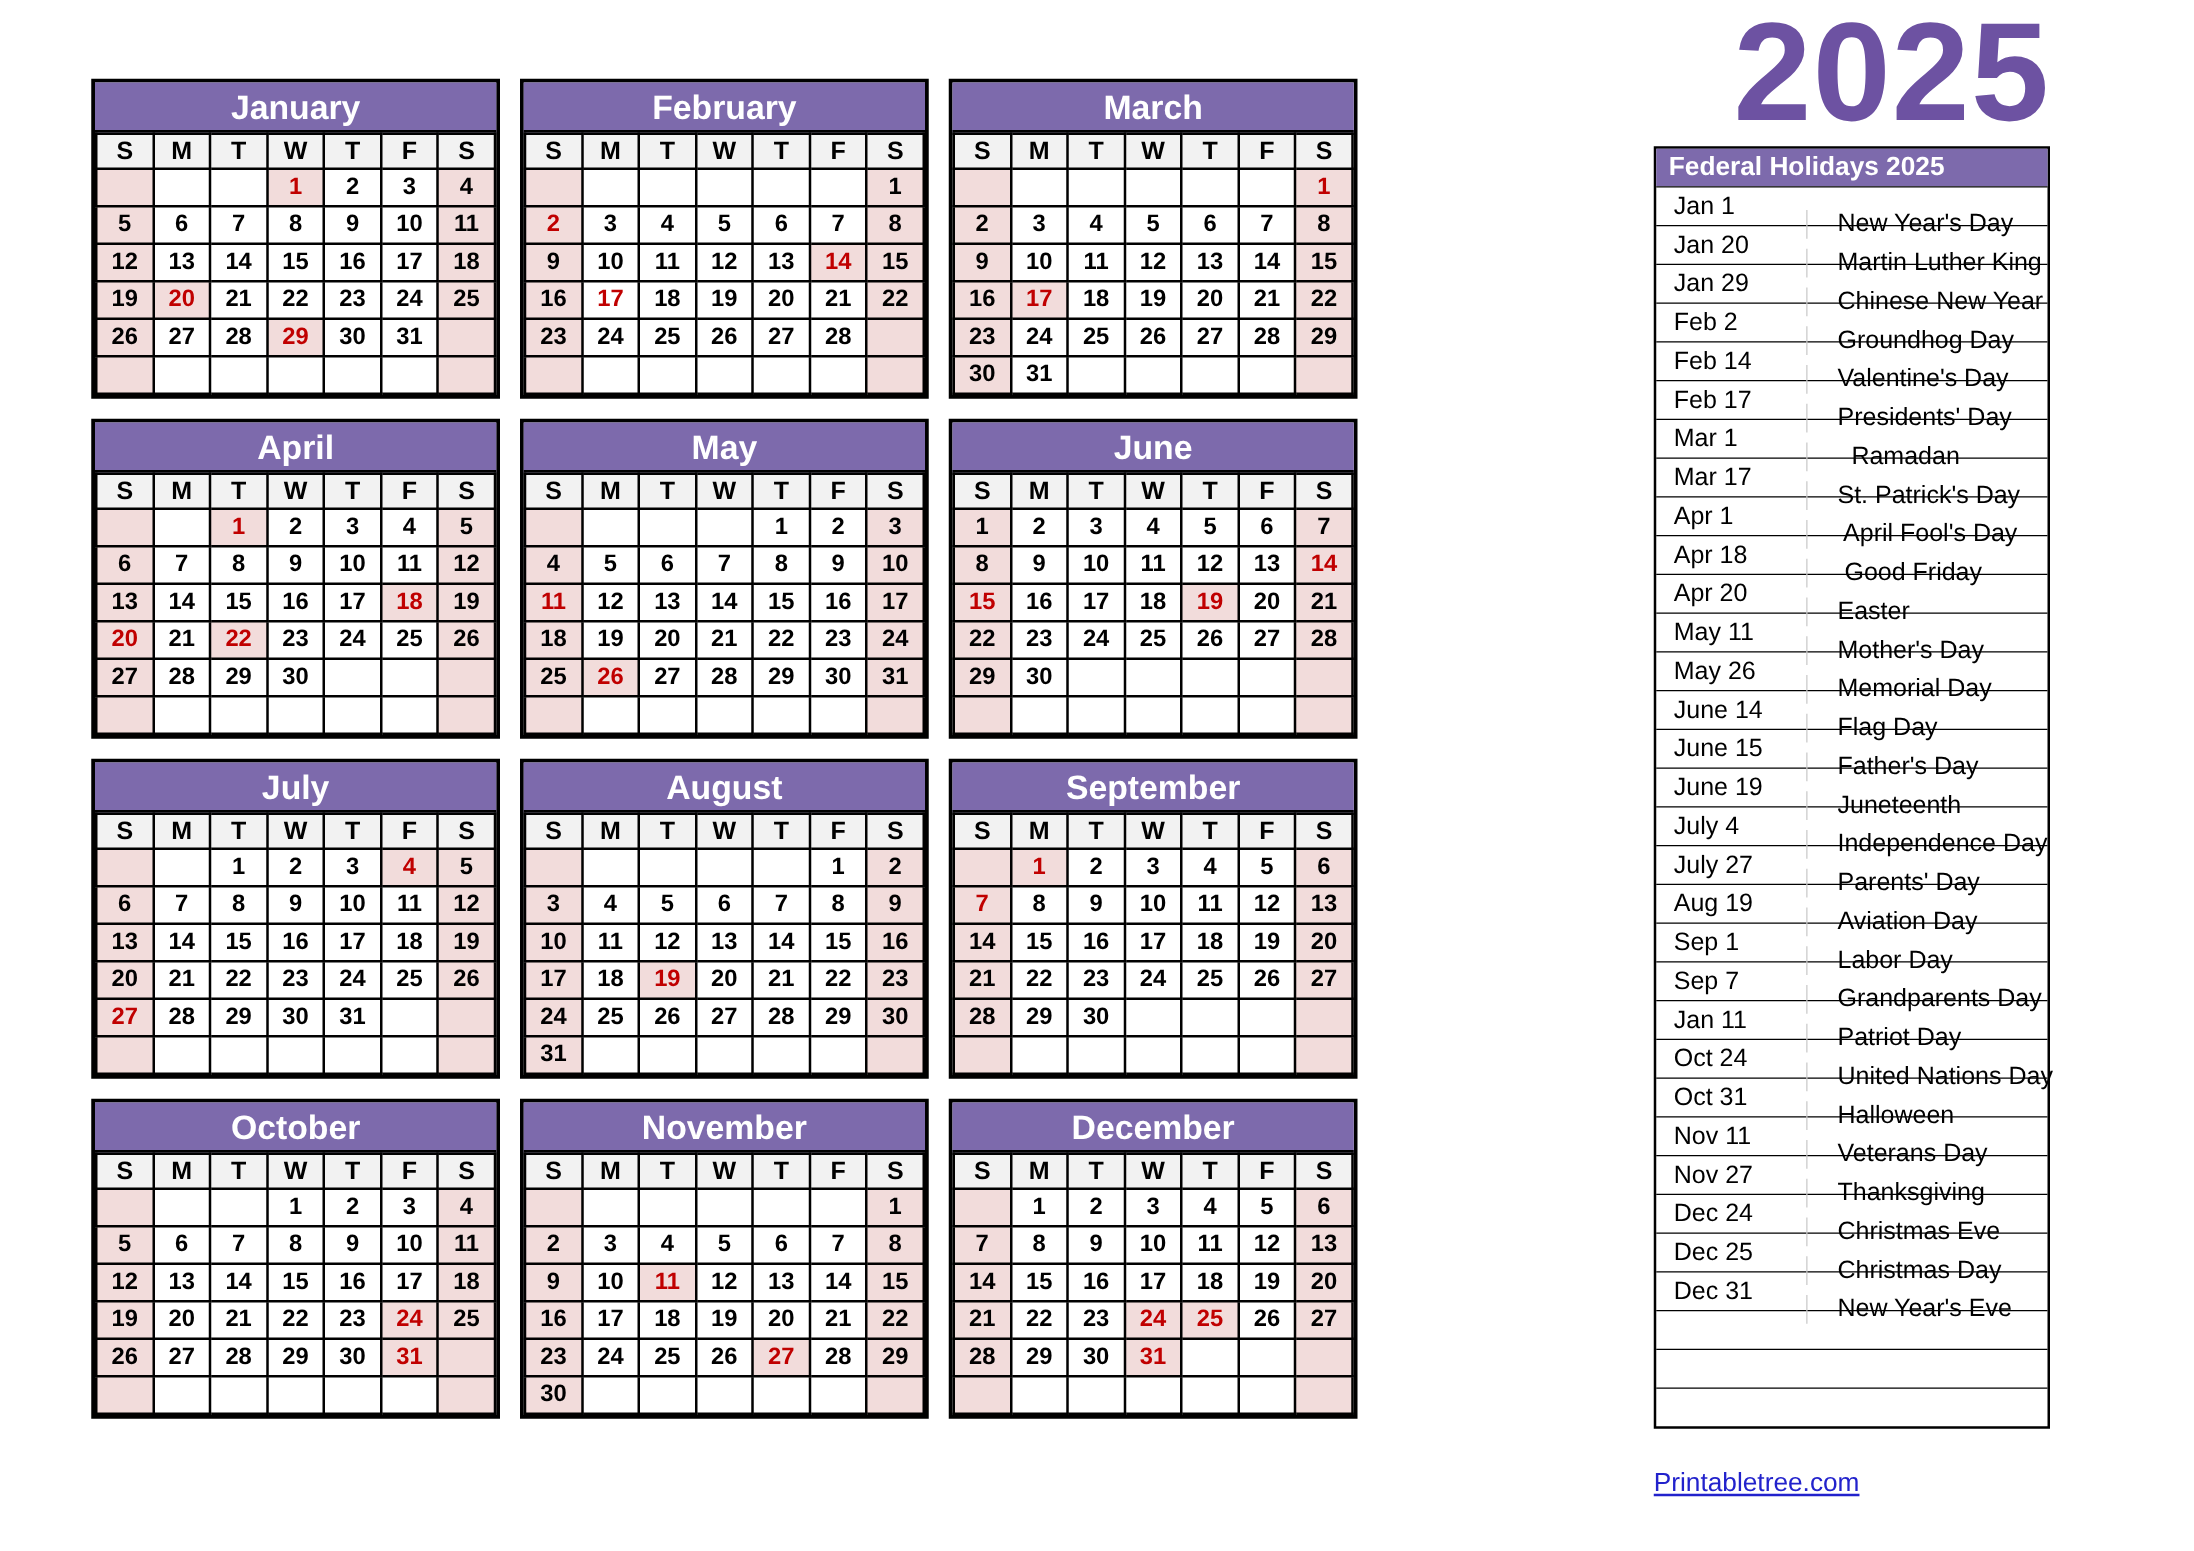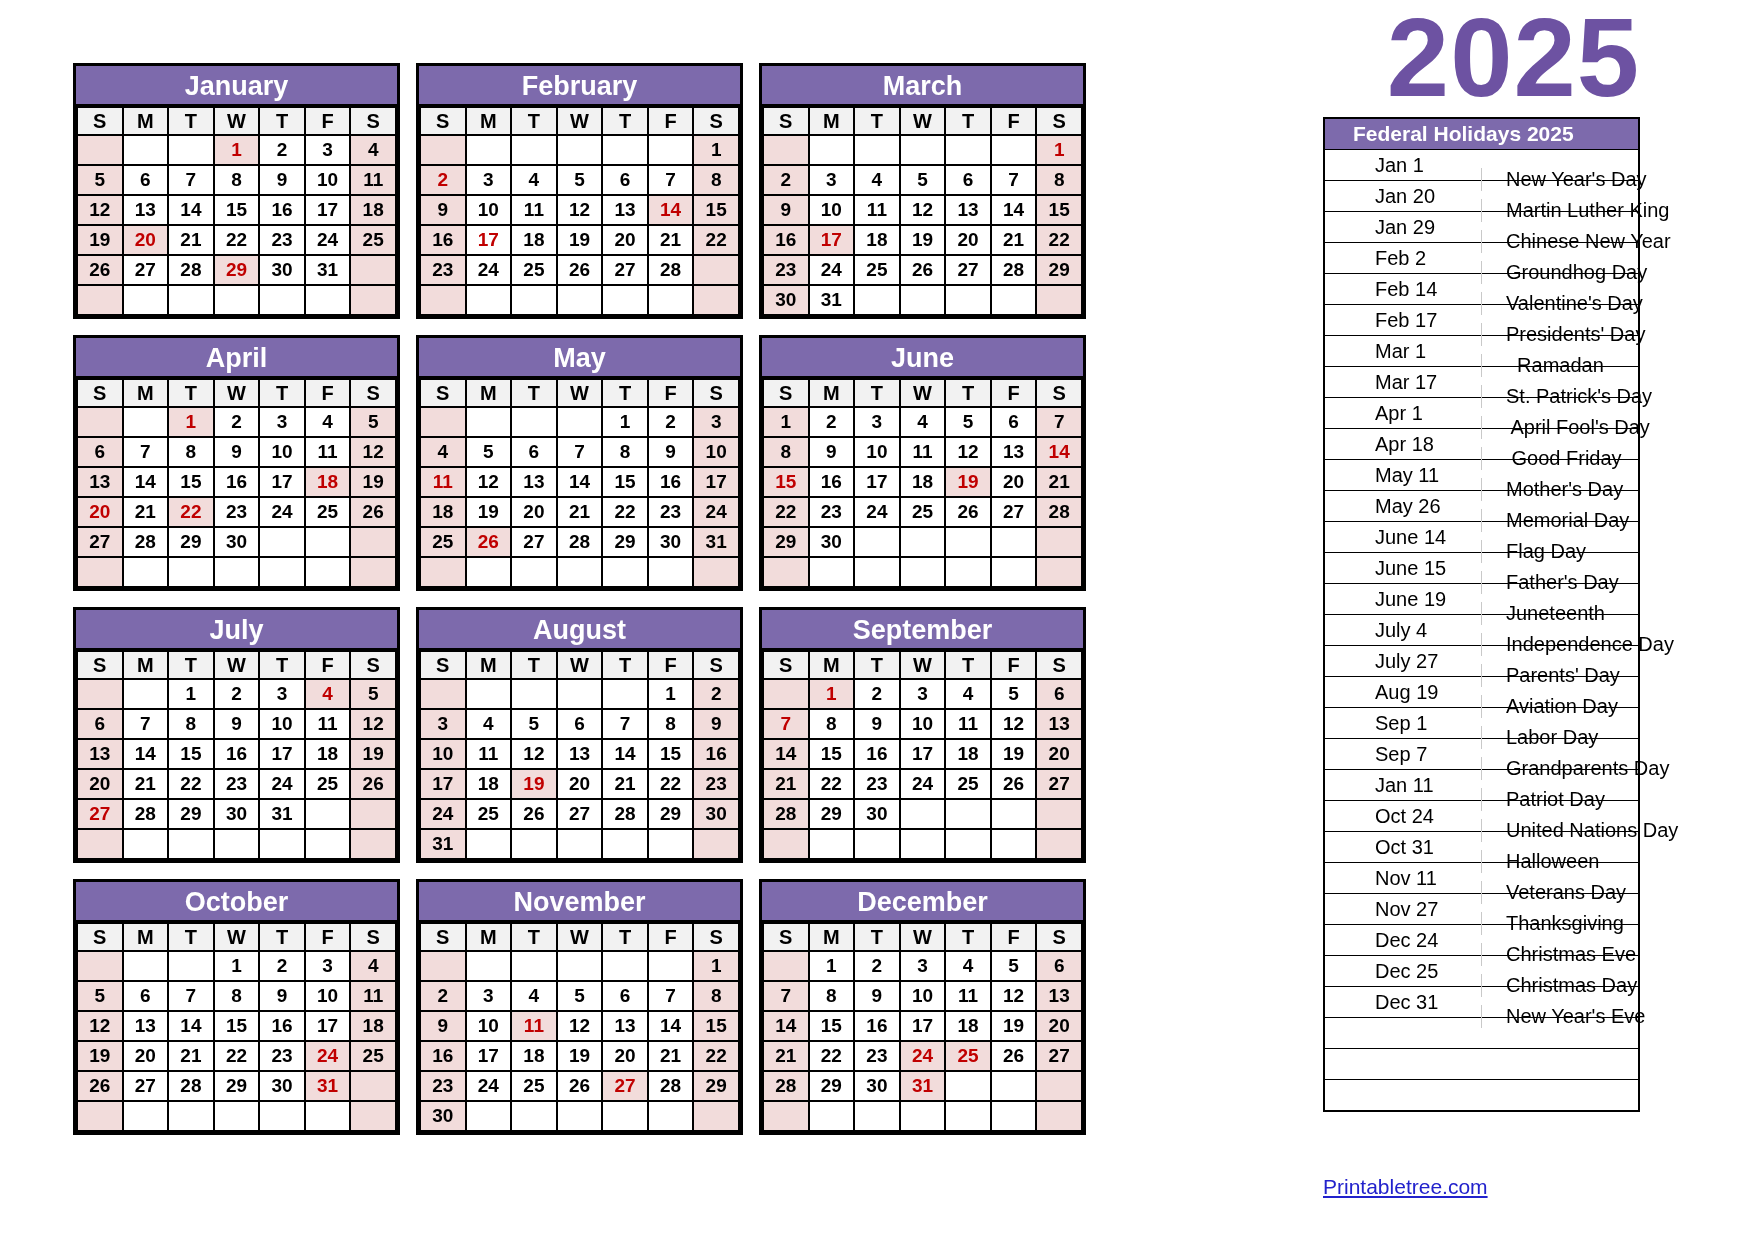--- a/index.html
+++ b/index.html
@@ -44,28 +44,28 @@
   .month td.pink  { background:#F2DCDB; }
   .month td.red   { color:#C00000; }
 
   
   #holidays-panel {
     position:absolute; left:1323px; top:117px; width:317px;
     border:2px solid #000; background:#fff;
   }
   #holidays-header {
     background:#7D6AAC; color:#fff; font-weight:bold;
-    font-size:21px; height:30px; line-height:30px; padding-left:28px;
+    font-size:21px; height:30px; line-height:30px; padding-left:10px;
     white-space:pre;
   }
   .holiday-row {
     display:flex; align-items:center; height:31px;
     border-top:1px solid #000; font-size:20px; color:#000;
   }
-  .holiday-date { width:120px; padding-left:14px; flex:none; white-space:pre;margin-left:36px; }
+  .holiday-date { width:120px; padding-left:14px; flex:none; white-space:pre; }
   .holiday-name { flex:1; border-left:1px solid #C9C9C9; padding-left:24px; white-space:pre;margin-top:29px; }
 
   
   #footer-link-wrap {
     position:absolute; left:1323px; top:1175px; width:317px; text-align:left;
   }
   #footer-link {
     color:#2222CC; text-decoration:underline; font-size:21px; cursor:pointer;
   }
 </style>
@@ -978,20 +978,24 @@
       </div>
       <div class="holiday-row">
         <div class="holiday-date">Apr 1</div>
         <div class="holiday-name"> April Fool's Day</div>
       </div>
       <div class="holiday-row">
         <div class="holiday-date">Apr 18</div>
         <div class="holiday-name"> Good Friday</div>
       </div>
       <div class="holiday-row">
+        <div class="holiday-date">Apr 20</div>
+        <div class="holiday-name">Easter</div>
+      </div>
+      <div class="holiday-row">
         <div class="holiday-date">May 11</div>
         <div class="holiday-name">Mother's Day</div>
       </div>
       <div class="holiday-row">
         <div class="holiday-date">May 26</div>
         <div class="holiday-name">Memorial Day</div>
       </div>
       <div class="holiday-row">
         <div class="holiday-date">June 14</div>
         <div class="holiday-name">Flag Day</div>

